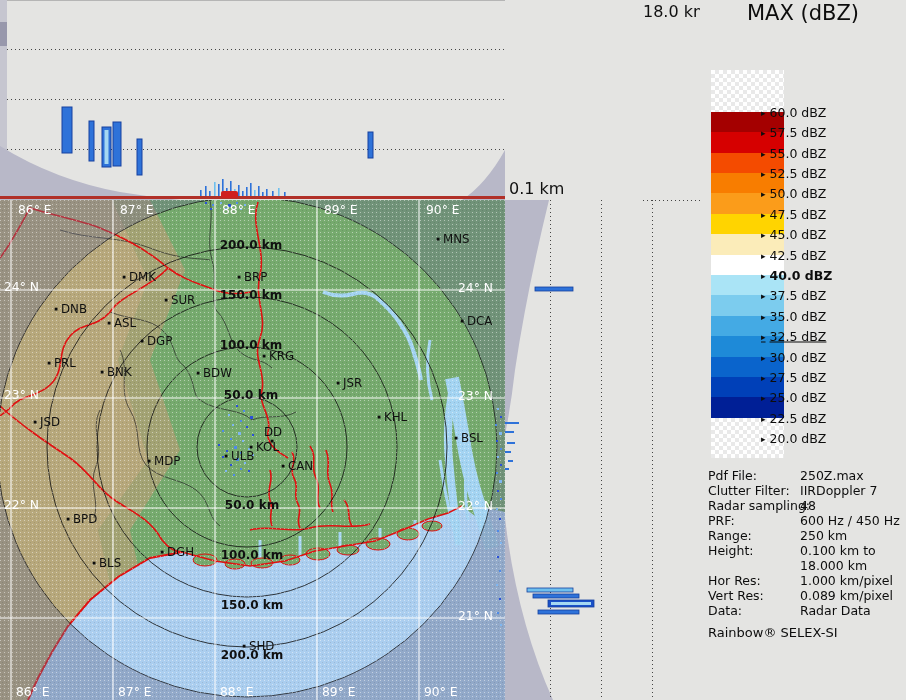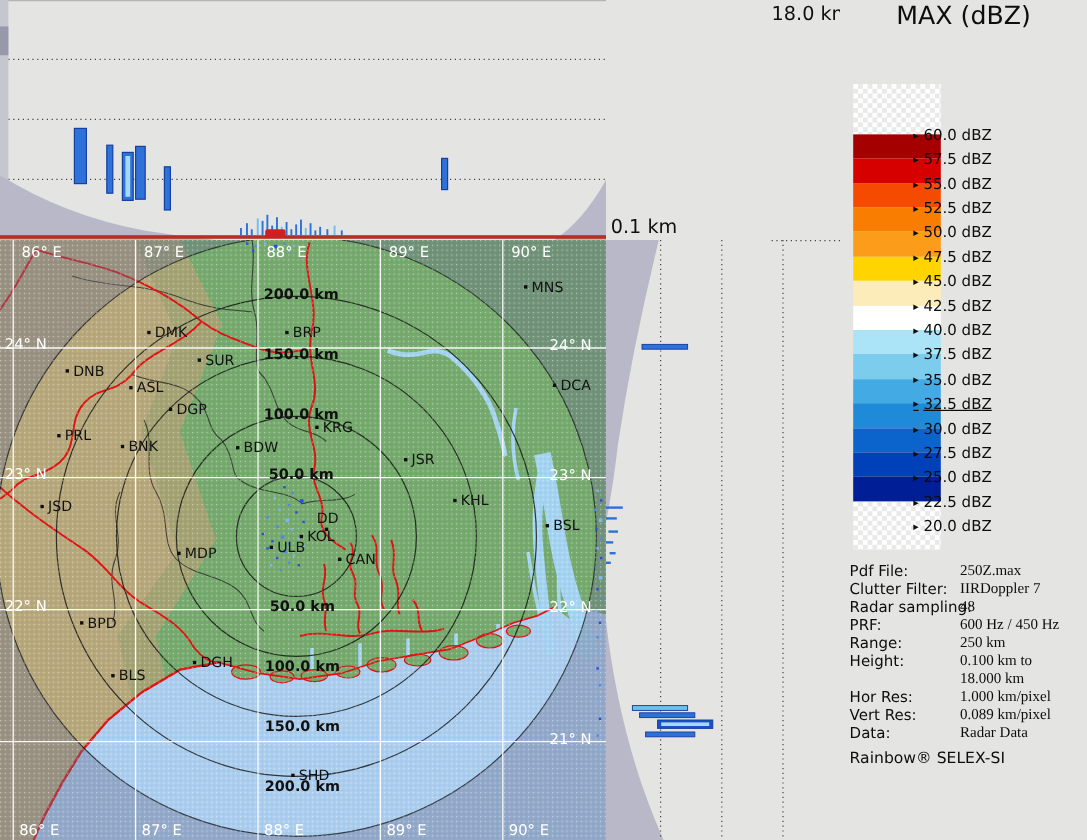--- a/index.html
+++ b/index.html
@@ -11,21 +11,21 @@
   .axlabel{position:absolute;font-size:16px;color:#101010;white-space:nowrap;}
   #legend{position:absolute;left:700px;top:0;width:206px;height:700px;background:#e4e4e2;}
   #legend-title{position:absolute;left:0;top:4px;width:100%;text-align:center;
                 font-size:21px;line-height:19px;color:#0d0d0d;}
   .cbar-block{position:absolute;left:11px;width:73px;}
   .checker{background:conic-gradient(#e9e9e9 25%, #ffffff 0 50%, #e9e9e9 0 75%, #ffffff 0) 0 0/8px 8px;}
   .cbar-label{position:absolute;left:61px;font-size:12.5px;color:#0d0d0d;transform:translateY(-50%);white-space:nowrap;}
   .cbar-label .arrow{font-size:9px;margin-right:4px;vertical-align:1px;}
   .meta-row{position:absolute;left:0;width:206px;height:15px;font-size:12.5px;color:#0d0d0d;white-space:nowrap;}
   .meta-label{position:absolute;left:8px;}
-  .meta-value{position:absolute;left:100px;font-family:Liberation Serif, serif;}
+  .meta-value{position:absolute;left:100px;}
   #brand{position:absolute;left:8px;font-size:13px;color:#0d0d0d;white-space:nowrap;}
 </style>
 </head>
 <body>
 
 <div id="stage">
 
   <svg id="top-panel" class="panel" style="left:0;top:0" width="505" height="200" viewBox="0 0 505 200">
     <rect x="0" y="0" width="505" height="200" fill="#e4e4e2"></rect>
     <line x1="0" y1="0.5" x2="505" y2="0.5" stroke="#b5b5b5" stroke-width="1"></line>
@@ -402,21 +402,21 @@
       </div>
     <div id="cbar-labels">
         <div class="cbar-label" style="top: 111.82px;"><span class="arrow">▸</span><span>60.0 dBZ</span></div>
         <div class="cbar-label" style="top: 132.22px;"><span class="arrow">▸</span><span>57.5 dBZ</span></div>
         <div class="cbar-label" style="top: 152.62px;"><span class="arrow">▸</span><span>55.0 dBZ</span></div>
         <div class="cbar-label" style="top: 173.02px;"><span class="arrow">▸</span><span>52.5 dBZ</span></div>
         <div class="cbar-label" style="top: 193.42px;"><span class="arrow">▸</span><span>50.0 dBZ</span></div>
         <div class="cbar-label" style="top: 213.82px;"><span class="arrow">▸</span><span>47.5 dBZ</span></div>
         <div class="cbar-label" style="top: 234.22px;"><span class="arrow">▸</span><span>45.0 dBZ</span></div>
         <div class="cbar-label" style="top: 254.62px;"><span class="arrow">▸</span><span>42.5 dBZ</span></div>
-        <div class="cbar-label" style="top: 275.02px;"><span class="arrow">▸</span><span>40.0 dBZ</span></div>
+        <div class="cbar-label" style="top: 275.02px; font-weight: bold;"><span class="arrow">▸</span><span>40.0 dBZ</span></div>
         <div class="cbar-label" style="top: 295.42px;"><span class="arrow">▸</span><span>37.5 dBZ</span></div>
         <div class="cbar-label" style="top: 315.82px;"><span class="arrow">▸</span><span>35.0 dBZ</span></div>
         <div class="cbar-label" style="top: 336.22px; text-decoration: underline;"><span class="arrow">▸</span><span>32.5 dBZ</span></div>
         <div class="cbar-label" style="top: 356.62px;"><span class="arrow">▸</span><span>30.0 dBZ</span></div>
         <div class="cbar-label" style="top: 377.02px;"><span class="arrow">▸</span><span>27.5 dBZ</span></div>
         <div class="cbar-label" style="top: 397.42px;"><span class="arrow">▸</span><span>25.0 dBZ</span></div>
         <div class="cbar-label" style="top: 417.82px;"><span class="arrow">▸</span><span>22.5 dBZ</span></div>
         <div class="cbar-label" style="top: 438.22px;"><span class="arrow">▸</span><span>20.0 dBZ</span></div>
       </div>
     <div id="metadata">

